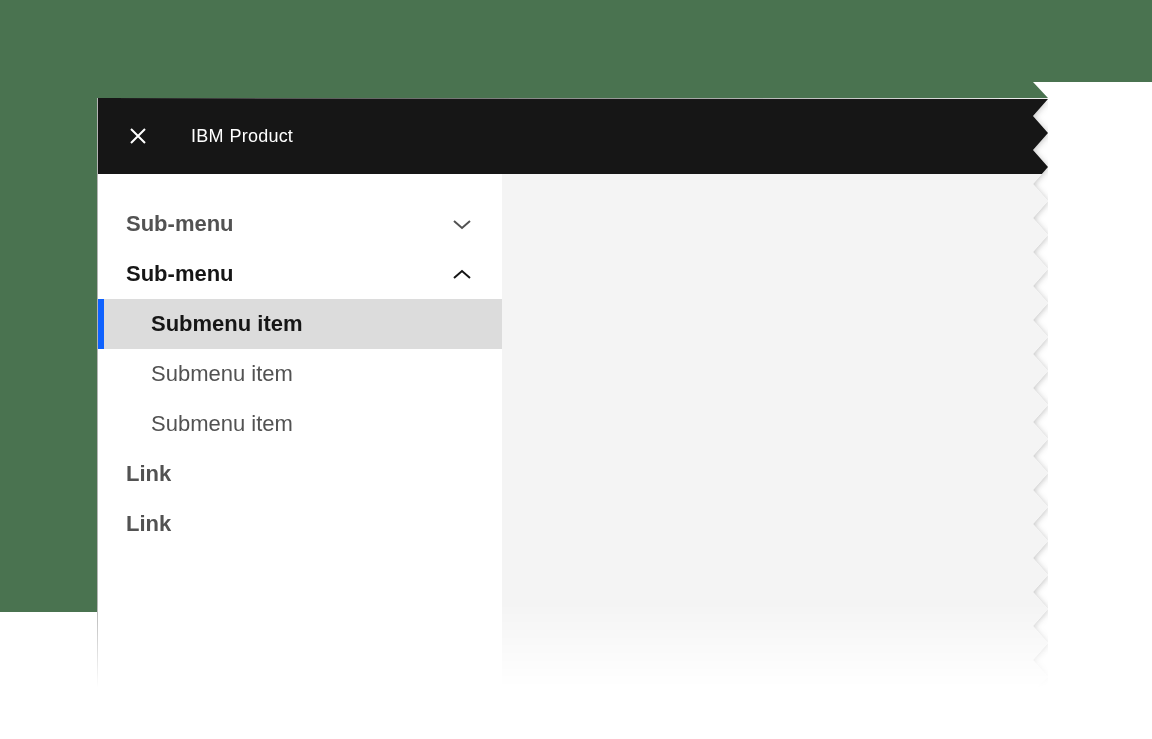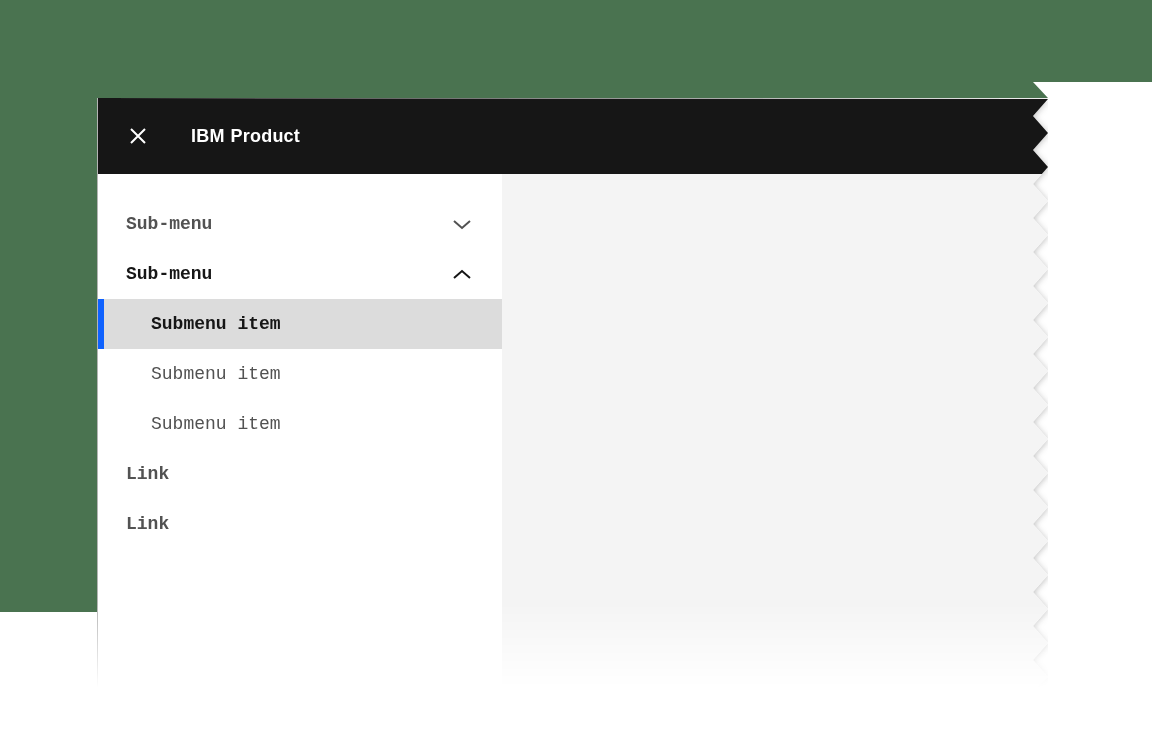--- a/index.html
+++ b/index.html
@@ -36,33 +36,33 @@
       936px 494px,951px 511px,936px 528px,951px 545px,936px 562px,951px 579px,
       936px 593px,0 593px);
   }
 
   
   .hdr{height:76px;flex:0 0 76px;background:var(--header-bg);display:flex;align-items:center;}
   .close-btn{width:80px;height:100%;background:transparent;border:0;display:flex;
     align-items:center;justify-content:center;cursor:pointer;}
   .close-btn svg{display:block;}
   .brand{color:var(--header-text);font-size:18px;margin-left:13px;letter-spacing:.2px;}
-  .brand .plain{font-weight:700;}
-  .brand .bold{font-weight:700;margin-left:6px;}
+  .brand .plain{font-weight:400;}
+  .brand .bold{font-weight:400;margin-left:6px;}
 
   
   .body{flex:1;display:flex;min-height:0;}
   .sidenav{width:404px;flex:0 0 404px;background:var(--sidebar-bg);padding-top:25px;}
   .content{flex:1;background:var(--content-bg);}
 
   
   .row{height:50px;display:flex;align-items:center;justify-content:space-between;
-    padding:0 30px 0 28px;font-size:18px;font-weight:600;color:var(--text-secondary);
+    padding:0 30px 0 28px;font-size:22px;font-weight:600;color:var(--text-secondary);
     cursor:pointer;background:transparent;border:0;width:100%;text-align:left;
-    font-family:Liberation Mono, monospace;text-decoration:none;}
+    font-family:Liberation Sans, sans-serif;text-decoration:none;}
   .row .lbl{white-space:nowrap;}
   .row.active{color:var(--text-primary);}
   .row.child{padding-left:53px;font-weight:400;}
   .row.child.selected{font-weight:700;color:var(--text-primary);
     background:var(--selected-bg);border-left:6px solid var(--accent-blue);padding-left:47px;}
   .chev{flex:0 0 auto;color:inherit;}
 </style>
 </head>
 <body>
 

